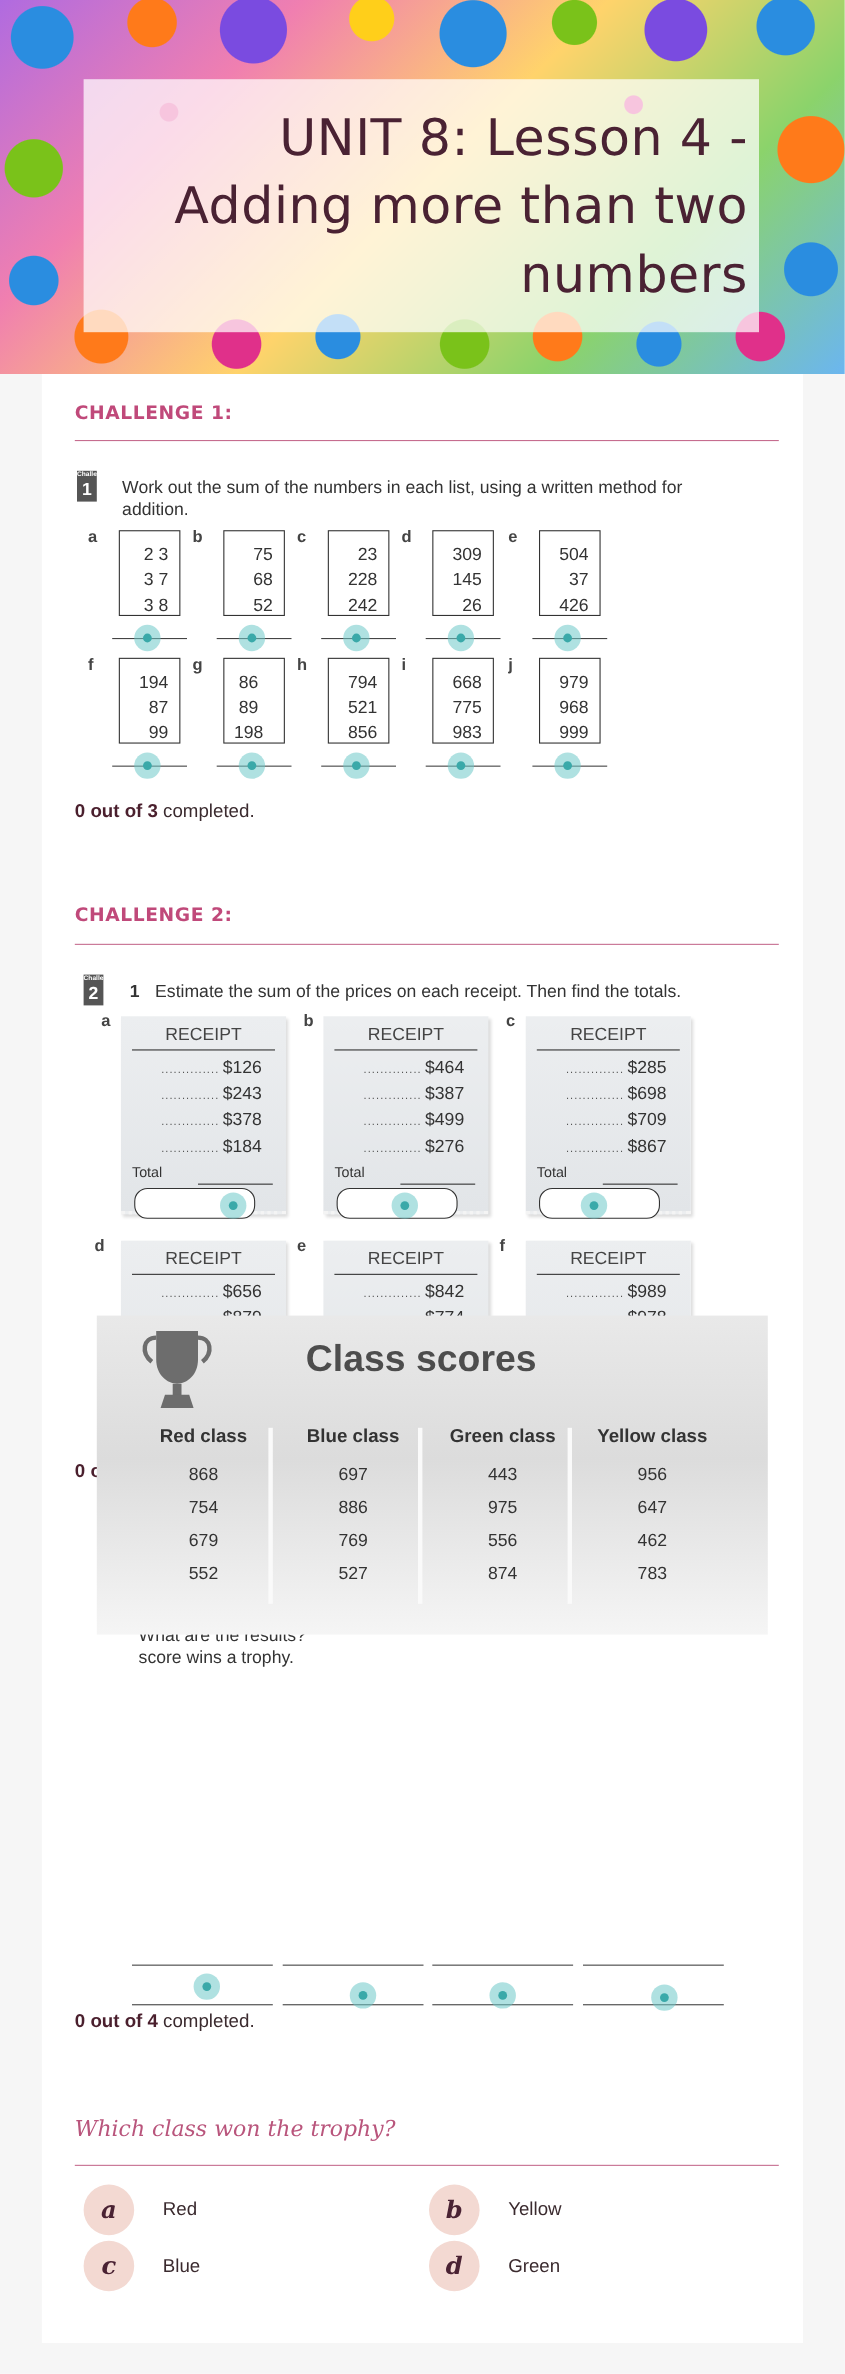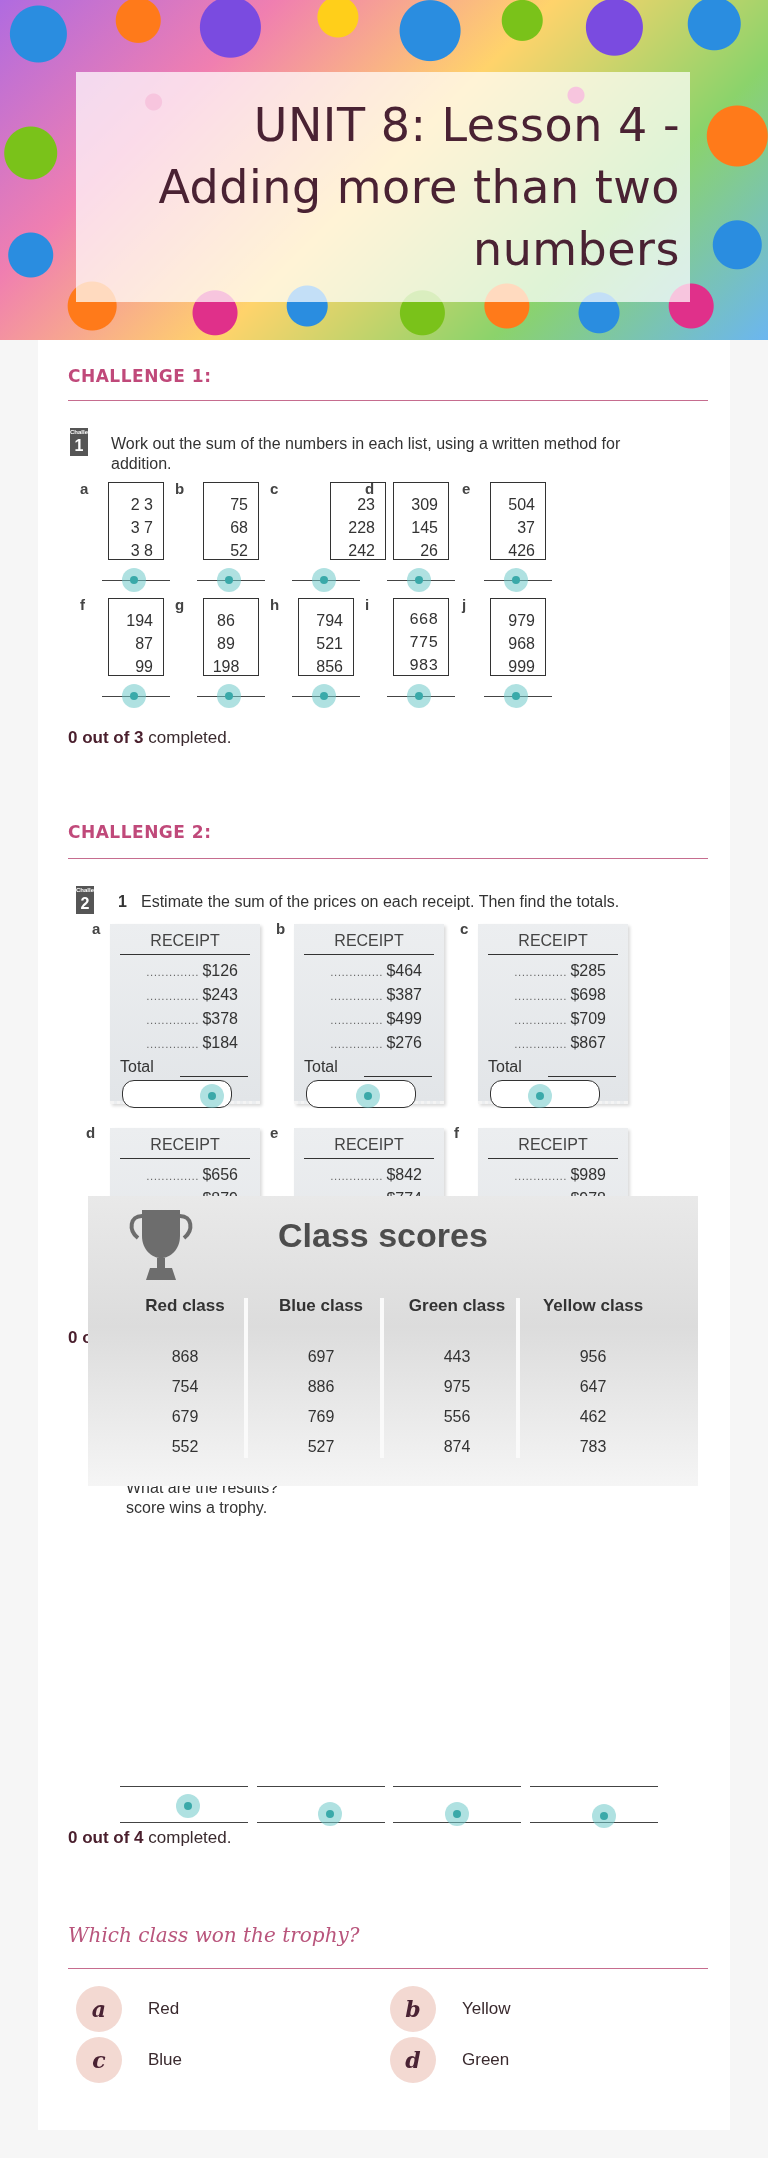--- a/index.html
+++ b/index.html
@@ -104,38 +104,38 @@
     border-bottom: 3px dotted #f4f4f4;
   }
   .receipt-head {
     position: absolute; left: 10px; top: 8px; width: 130px; text-align: center;
     font-size: 16px; color: #444; padding-bottom: 4px; border-bottom: 1.5px solid #333;
   }
   .receipt-row {
     position: absolute; left: 10px; width: 118px; font-size: 16px; color: #333; text-align: right;
   }
   .receipt-row .dots { font-size: 10px; letter-spacing: 1px; color: #555; margin-right: 3px; }
-  .receipt-total { position: absolute; left: 10px; font-size: 16px; color: #333; }
+  .receipt-total { position: absolute; left: 10px; font-size: 13px; color: #333; }
   .receipt-total-line { position: absolute; left: 70px; width: 68px; height: 1px; background: #333; }
   .receipt-input {
     position: absolute; left: 12px; width: 110px; height: 28px;
     border: 1.5px solid #333; border-radius: 12px; background: #fff;
   }
 
   
   .scores {
     position: absolute; left: 88px; top: 1196px; width: 610px; height: 290px;
     background: linear-gradient(180deg, #e9e9e9 0%, #dcdcdc 45%, #f5f5f5 100%);
   }
   .trophy { position: absolute; left: 38px; top: 10px; width: 70px; height: 76px; }
   .scores-title {
     position: absolute; left: 190px; top: 20px; font-size: 34px; font-weight: bold; color: #4d4d4d;
   }
   .class-col { position: absolute; top: 100px; width: 130px; text-align: center; }
-  .class-col .hdr { font-size: 17px; font-weight: bold; color: #333; margin-bottom: 26px; }
+  .class-col .hdr { font-size: 17px; font-weight: bold; color: #333; margin-bottom: 10px; }
   .class-col .val { font-size: 16px; line-height: 30px; color: #333; }
   .col-divider { position: absolute; top: 102px; width: 4px; height: 160px; background: #fafafa; }
 
   .score-line { position: absolute; height: 1px; background: #444; width: 128px; }
 
   
   .quiz-title {
     position: absolute; left: 30px; top: 1583px; font-family: "DejaVu Serif", serif; font-style: italic;
     font-size: 20px; color: #b9557c;
   }
@@ -177,21 +177,21 @@
       <div class="hotspot" style="left: 84px; top: 228px;"></div>
       <div class="letter" style="left: 137px; top: 140px;">b</div>
       <div class="numbox" style="left: 165px; top: 142px;">
         <div>75</div>
         <div>68</div>
         <div>52</div>
       </div>
       <div class="answer-line" style="left: 159px; top: 240px;"></div>
       <div class="hotspot" style="left: 179px; top: 228px;"></div>
       <div class="letter" style="left: 232px; top: 140px;">c</div>
-      <div class="numbox" style="left: 260px; top: 142px; margin-left: 32px;">
+      <div class="numbox" style="left: 260px; top: 142px;">
         <div>23</div>
         <div>228</div>
         <div>242</div>
       </div>
       <div class="answer-line" style="left: 254px; top: 240px;"></div>
       <div class="hotspot" style="left: 274px; top: 228px;"></div>
       <div class="letter" style="left: 327px; top: 140px;">d</div>
       <div class="numbox" style="left: 355px; top: 142px;">
         <div>309</div>
         <div>145</div>
@@ -225,21 +225,21 @@
       <div class="hotspot" style="left: 179px; top: 344px;"></div>
       <div class="letter" style="left: 232px; top: 256px;">h</div>
       <div class="numbox" style="left: 260px; top: 258px;">
         <div>794</div>
         <div>521</div>
         <div>856</div>
       </div>
       <div class="answer-line" style="left: 254px; top: 356px;"></div>
       <div class="hotspot" style="left: 274px; top: 344px;"></div>
       <div class="letter" style="left: 327px; top: 256px;">i</div>
-      <div class="numbox" style="left: 355px; top: 258px; font-family: Liberation Mono, monospace;">
+      <div class="numbox" style="left: 355px; top: 258px;">
         <div>668</div>
         <div>775</div>
         <div>983</div>
       </div>
       <div class="answer-line" style="left: 349px; top: 356px;"></div>
       <div class="hotspot" style="left: 369px; top: 344px;"></div>
       <div class="letter" style="left: 424px; top: 256px;">j</div>
       <div class="numbox" style="left: 452px; top: 258px;">
         <div>979</div>
         <div>968</div>

